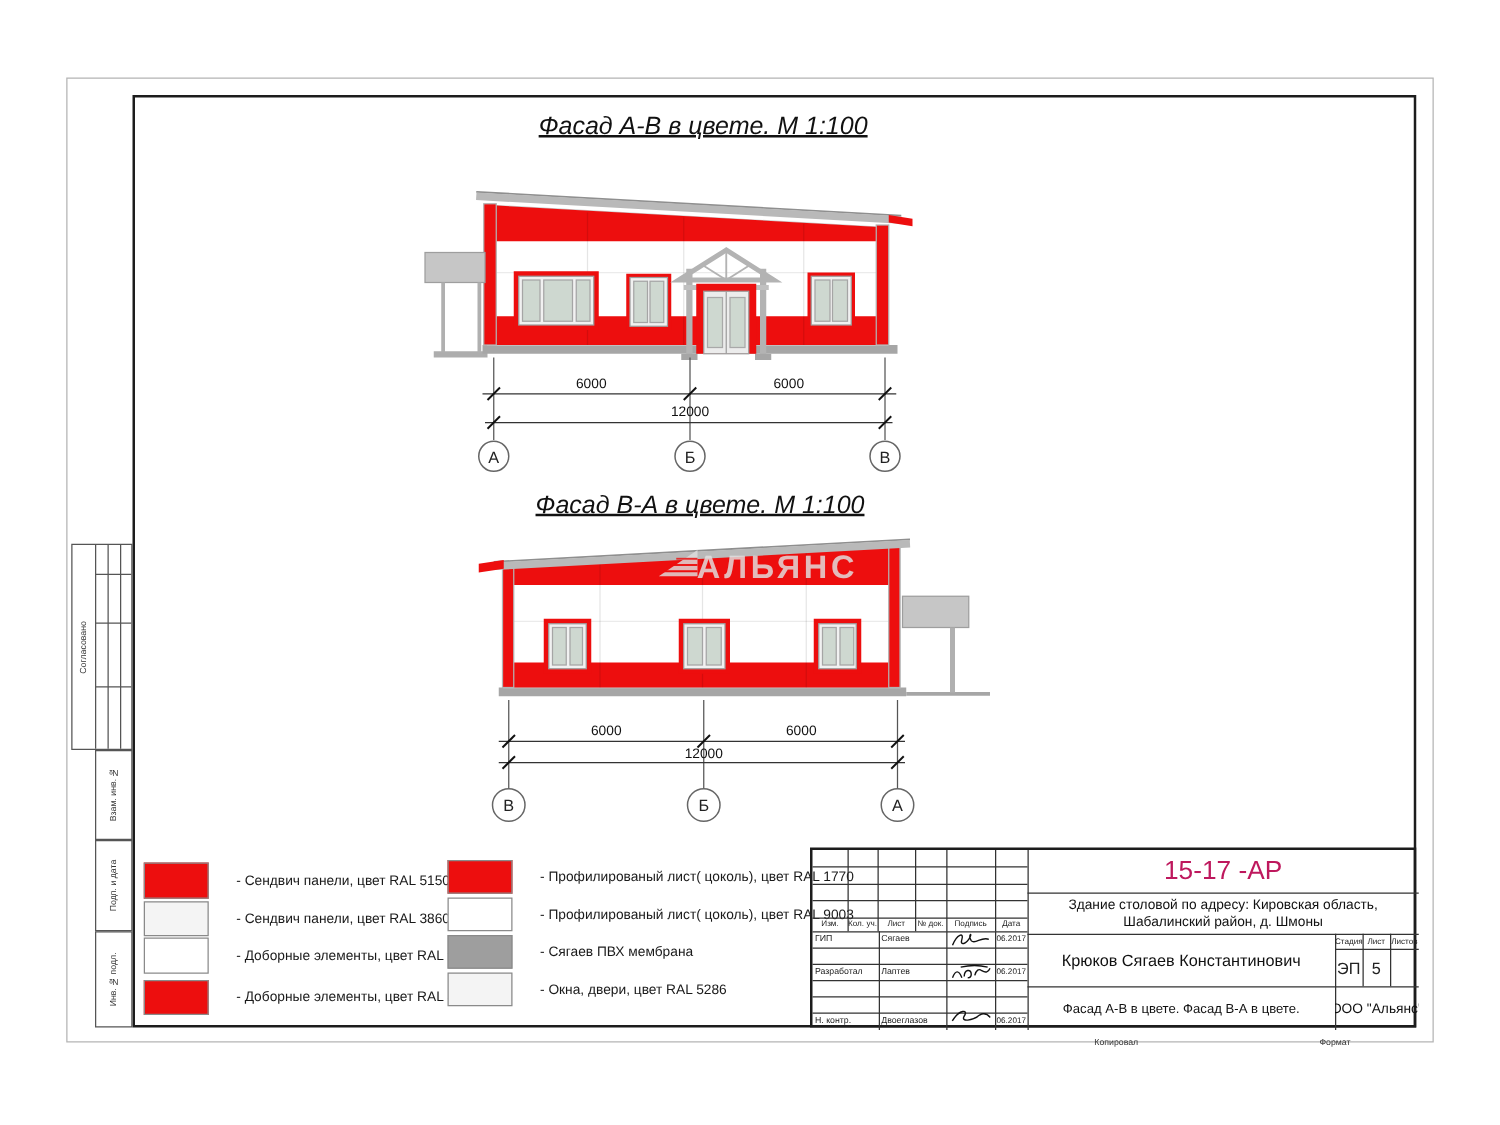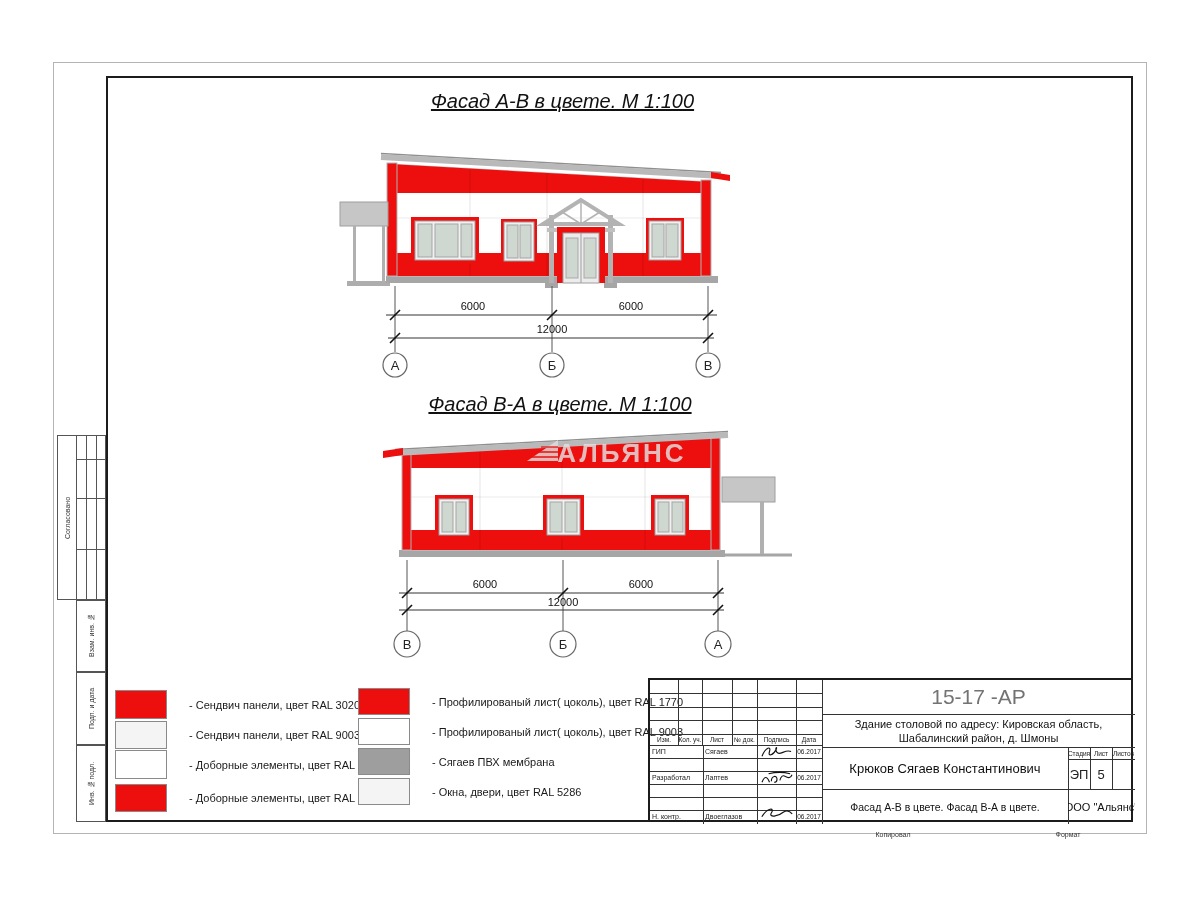--- a/index.html
+++ b/index.html
@@ -223,25 +223,25 @@
       <circle cx="563" cy="644" r="13" fill="#ffffff" stroke="#666" stroke-width="1.2"></circle>
       <circle cx="718" cy="644" r="13" fill="#ffffff" stroke="#666" stroke-width="1.2"></circle>
       <text x="407" y="649" text-anchor="middle" font-size="13" fill="#222">В</text>
       <text x="563" y="649" text-anchor="middle" font-size="13" fill="#222">Б</text>
       <text x="718" y="649" text-anchor="middle" font-size="13" fill="#222">А</text>
     </g>
   </svg>
 
   <div class="abs legend-row" style="left:115px;top:690px;">
     <div class="swatch" style="height: 27px; background-color: rgb(237, 14, 14);"></div>
-    <span class="legend-label">- Сендвич панели, цвет RAL 3020</span>
+    <span class="legend-label">- Сендвич панели, цвет RAL 5150</span>
   </div>
   <div class="abs legend-row" style="left:115px;top:721px;">
     <div class="swatch" style="height: 26px; background-color: rgb(244, 244, 244);"></div>
-    <span class="legend-label">- Сендвич панели, цвет RAL 9003</span>
+    <span class="legend-label">- Сендвич панели, цвет RAL 3860</span>
   </div>
   <div class="abs legend-row" style="left:115px;top:750px;">
     <div class="swatch" style="height: 27px; background-color: rgb(255, 255, 255);"></div>
     <span class="legend-label">- Доборные элементы, цвет RAL 9003</span>
   </div>
   <div class="abs legend-row" style="left:115px;top:784px;">
     <div class="swatch" style="height: 26px; background-color: rgb(237, 14, 14);"></div>
     <span class="legend-label">- Доборные элементы, цвет RAL 3020</span>
   </div>
 
@@ -320,21 +320,21 @@
 
     <div class="vline" style="left:172px;top:0;height:144px;"></div>
     <div class="hline" style="left:172px;top:34px;width:313px;"></div>
     <div class="hline" style="left:172px;top:67px;width:313px;"></div>
     <div class="hline" style="left:172px;top:109px;width:313px;"></div>
     <div class="vline" style="left:418px;top:67px;height:77px;"></div>
     <div class="hline" style="left:418px;top:79px;width:67px;"></div>
     <div class="vline" style="left:440px;top:67px;height:42px;"></div>
     <div class="vline" style="left:462px;top:67px;height:42px;"></div>
 
-    <div class="cell" style="left:172px;top:0;width:313px;height:34px;font-size:21px;color:#737373;">15-17 -АР</div>
+    <div class="cell" style="left:172px;top:0;width:313px;height:34px;font-size:21px;color:#be185d;">15-17 -АР</div>
     <div class="cell" style="left:172px;top:34px;width:313px;height:33px;flex-direction:column;font-size:11px;line-height:14px;color:#111;">
       <span>Здание столовой по адресу: Кировская область,</span>
       <span>Шабалинский район, д. Шмоны</span>
     </div>
     <div class="cell" style="left:172px;top:67px;width:246px;height:42px;font-size:13px;color:#111;">Крюков Сягаев Константинович</div>
     <div class="cell" style="left:172px;top:109px;width:246px;height:35px;font-size:10.5px;color:#111;">Фасад А-В в цвете. Фасад В-А в цвете.</div>
     <div class="cell tiny" style="left:418px;top:67px;width:22px;height:12px;">Стадия</div>
     <div class="cell tiny" style="left:440px;top:67px;width:22px;height:12px;">Лист</div>
     <div class="cell tiny" style="left:462px;top:67px;width:23px;height:12px;">Листов</div>
     <div class="cell" style="left:418px;top:79px;width:22px;height:30px;font-size:13px;">ЭП</div>

